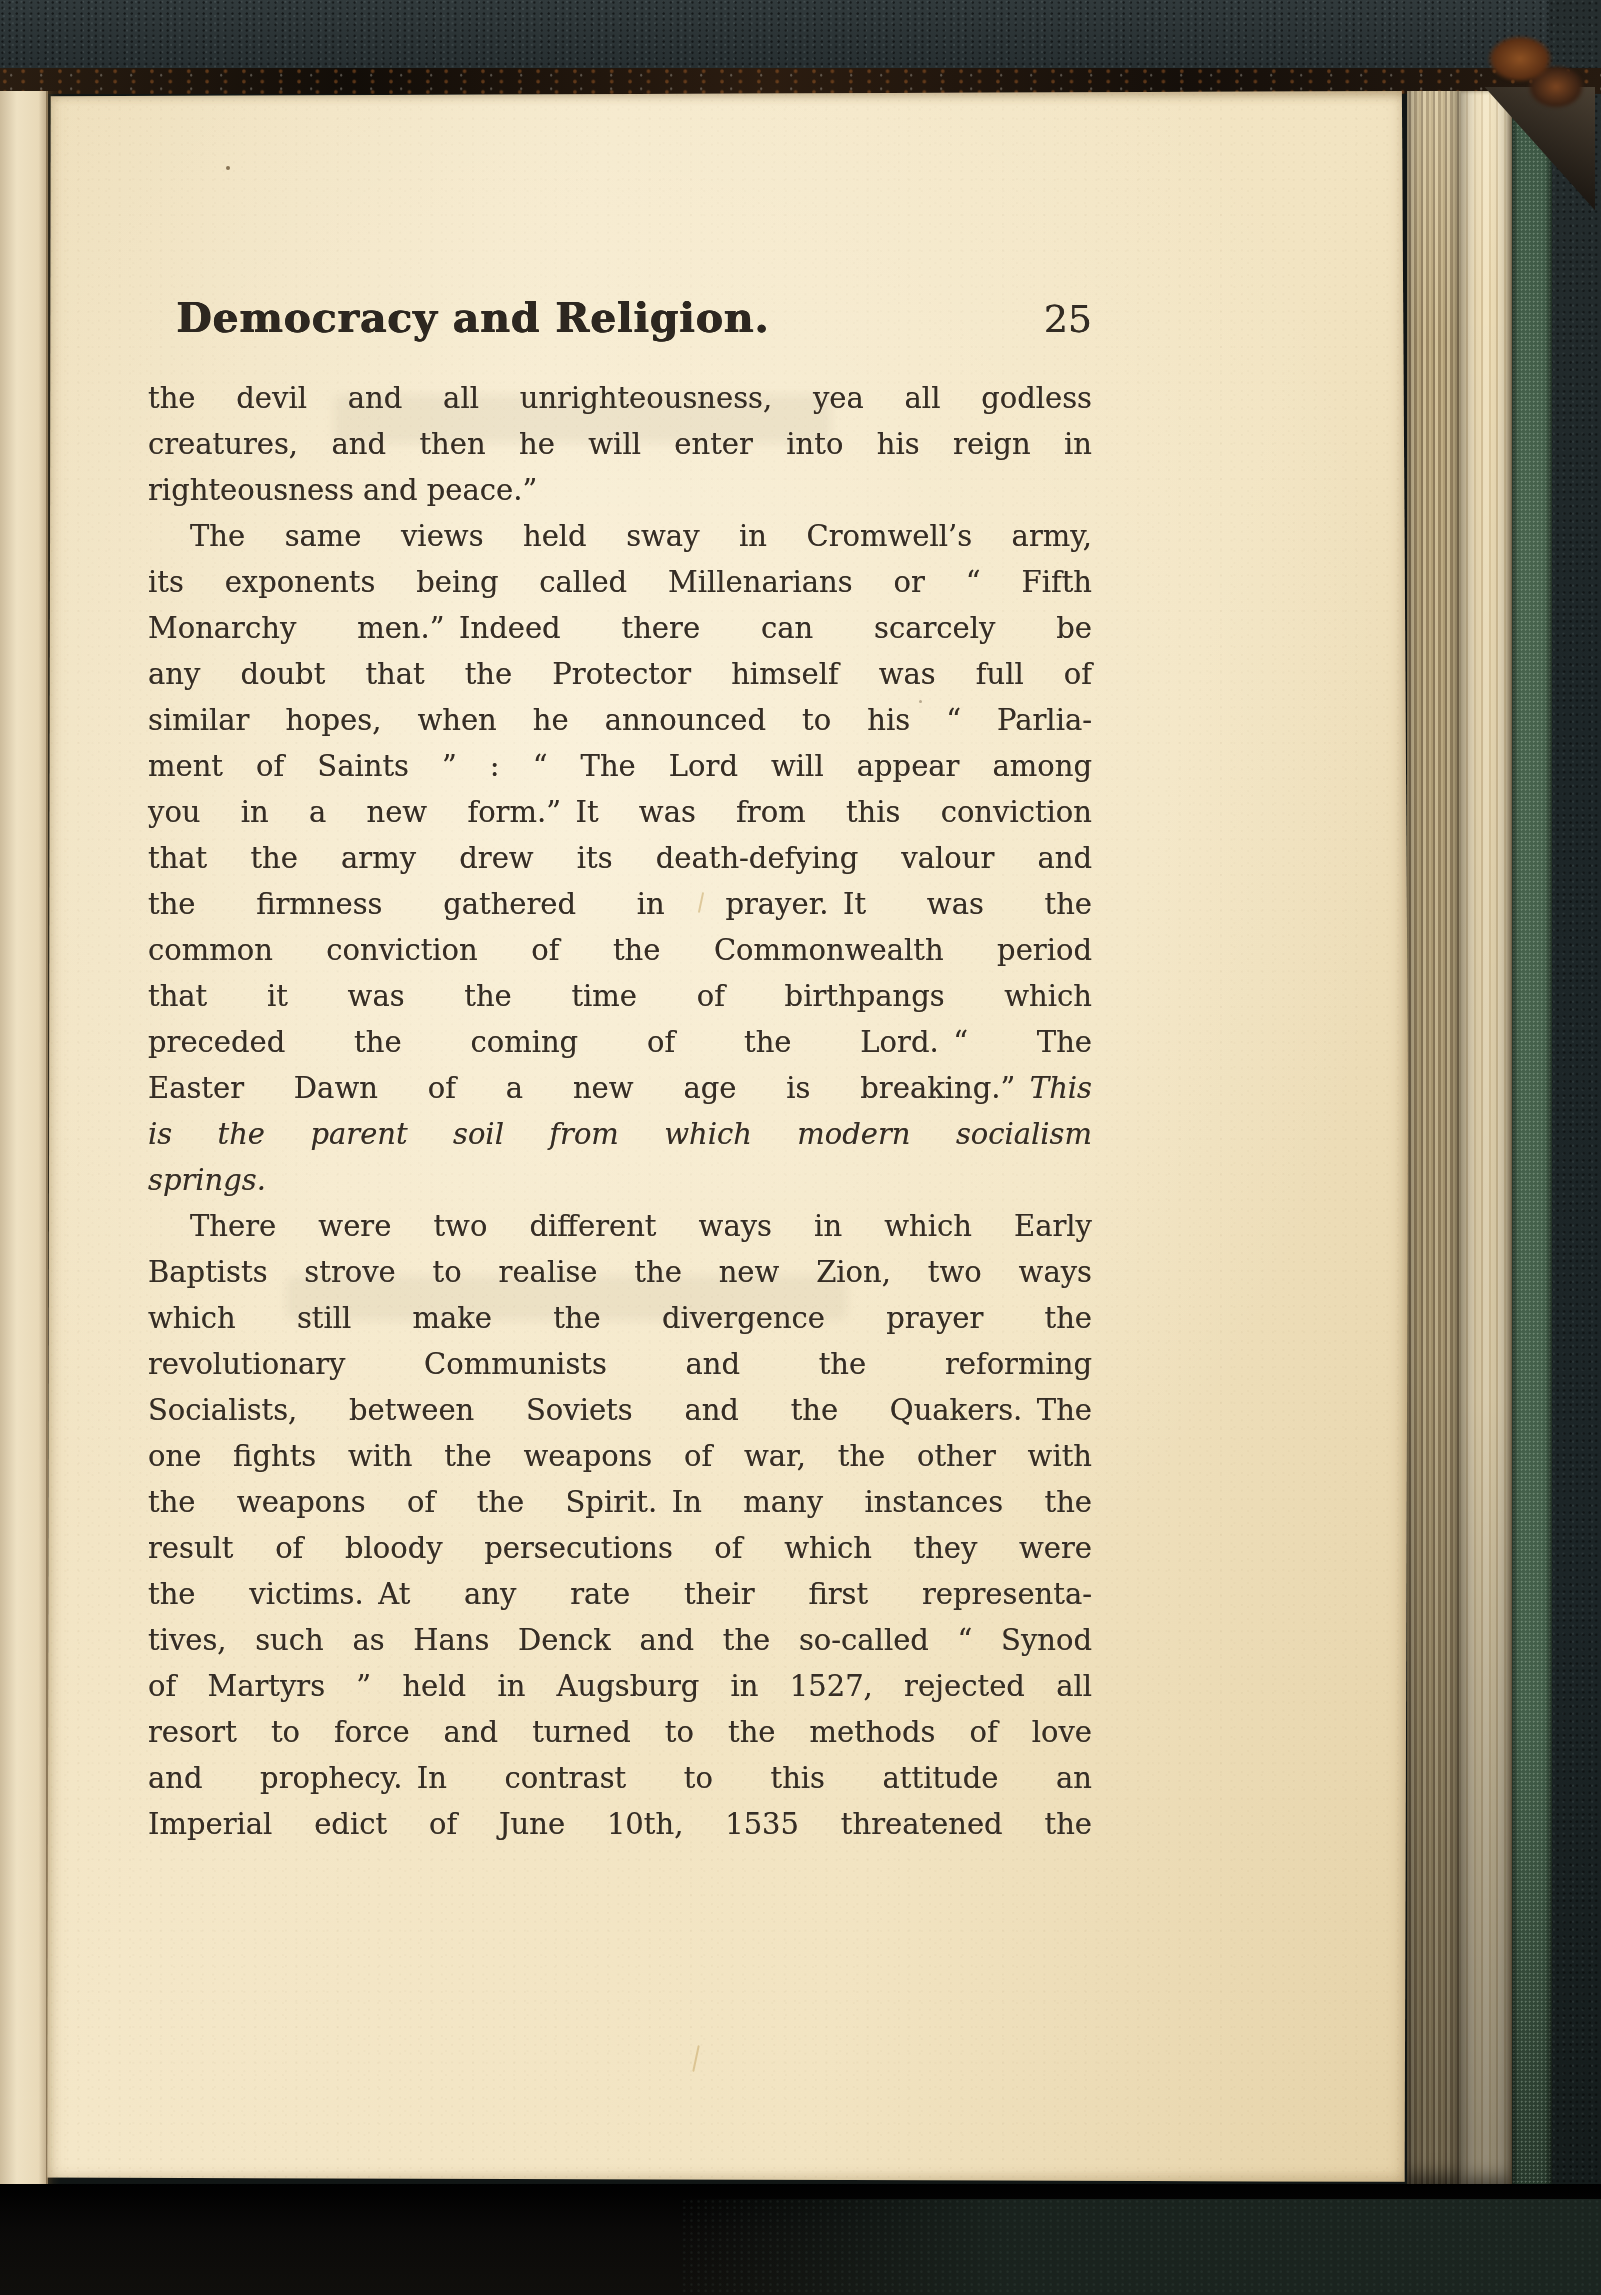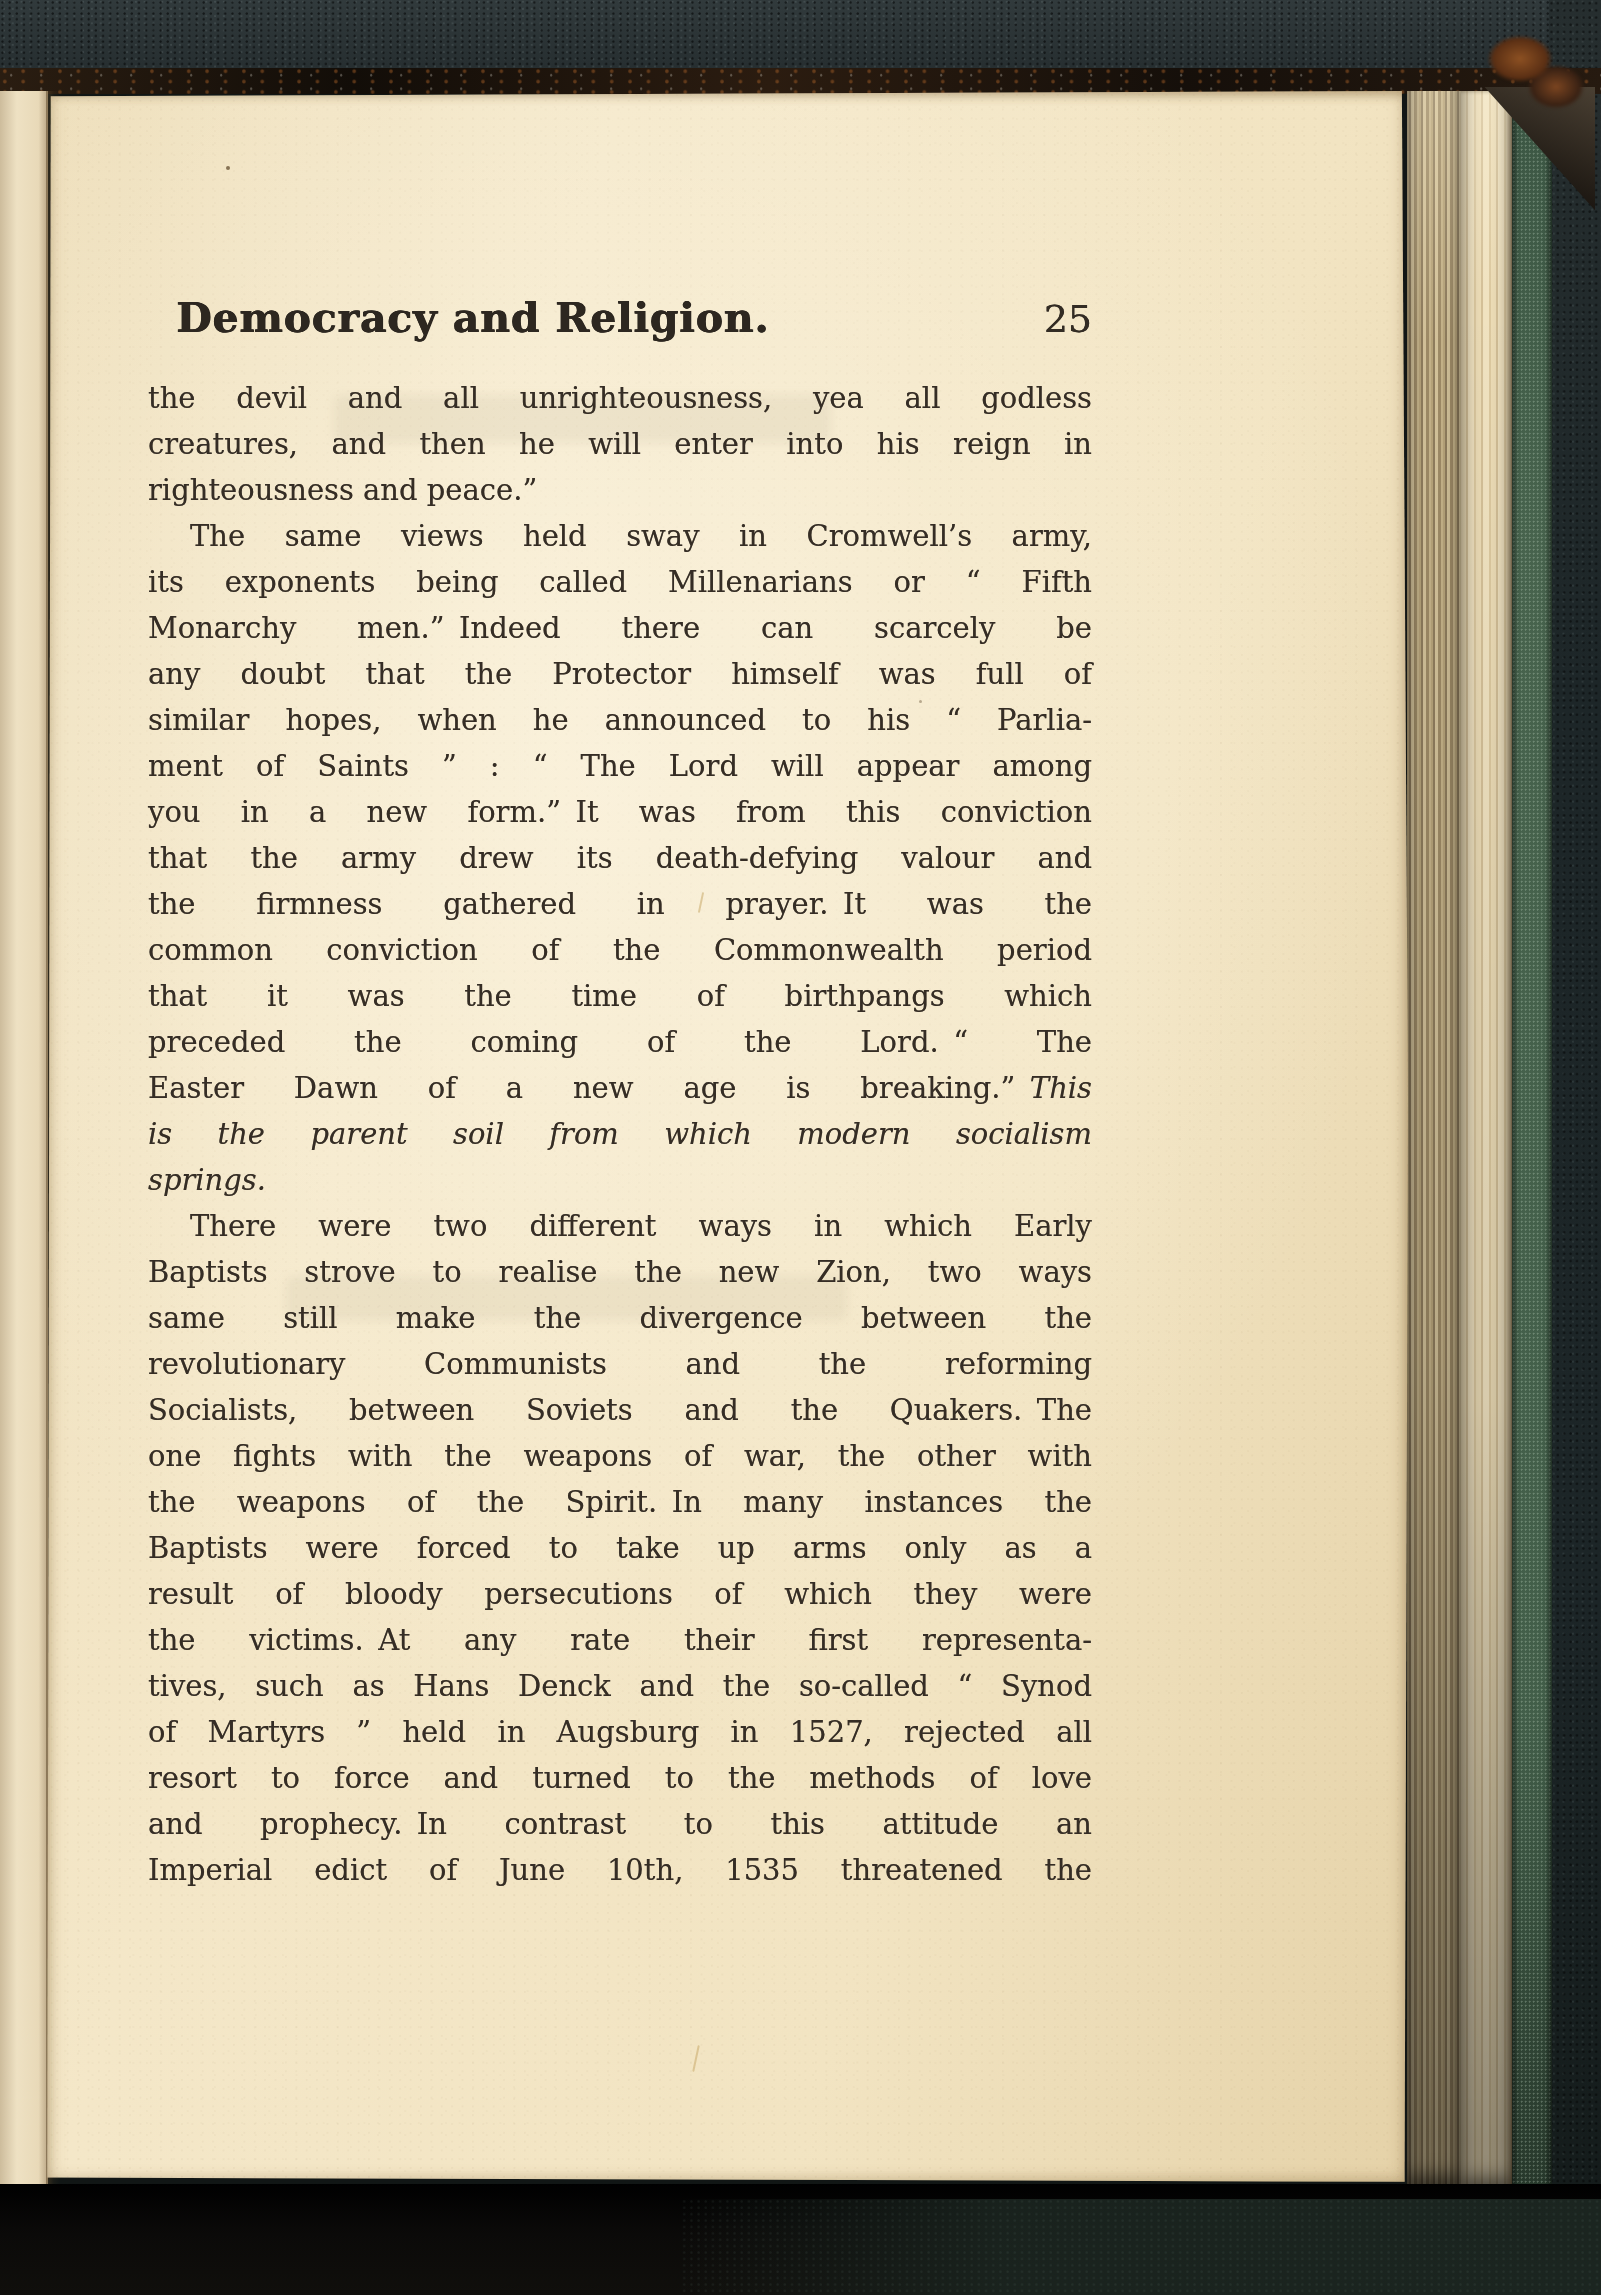--- a/index.html
+++ b/index.html
@@ -172,26 +172,25 @@
     <div class="line"><span>that the army drew its death-defying valour and</span></div>
     <div class="line"><span>the firmness gathered in prayer. It was the</span></div>
     <div class="line"><span>common conviction of the Commonwealth period</span></div>
     <div class="line"><span>that it was the time of birthpangs which</span></div>
     <div class="line"><span>preceded the coming of the Lord. “ The</span></div>
     <div class="line"><span>Easter Dawn of a new age is breaking.” </span><em>This</em></div>
     <div class="line"><em>is the parent soil from which modern socialism</em></div>
     <div class="line last"><em>springs.</em></div>
     <div class="line indent"><span>There were two different ways in which Early</span></div>
     <div class="line"><span>Baptists strove to realise the new Zion, two ways</span></div>
-    <div class="line"><span>same still make the divergence between the</span></div>
+    <div class="line"><span>which still make the divergence prayer the</span></div>
     <div class="line"><span>revolutionary Communists and the reforming</span></div>
     <div class="line"><span>Socialists, between Soviets and the Quakers. The</span></div>
     <div class="line"><span>one fights with the weapons of war, the other with</span></div>
     <div class="line"><span>the weapons of the Spirit. In many instances the</span></div>
-    <div class="line"><span>Baptists were forced to take up arms only as a</span></div>
     <div class="line"><span>result of bloody persecutions of which they were</span></div>
     <div class="line"><span>the victims. At any rate their first representa-</span></div>
     <div class="line"><span>tives, such as Hans Denck and the so-called “ Synod</span></div>
     <div class="line"><span>of Martyrs ” held in Augsburg in 1527, rejected all</span></div>
     <div class="line"><span>resort to force and turned to the methods of love</span></div>
     <div class="line"><span>and prophecy. In contrast to this attitude an</span></div>
     <div class="line"><span>Imperial edict of June 10th, 1535 threatened the</span></div>
   </div>
 
 

